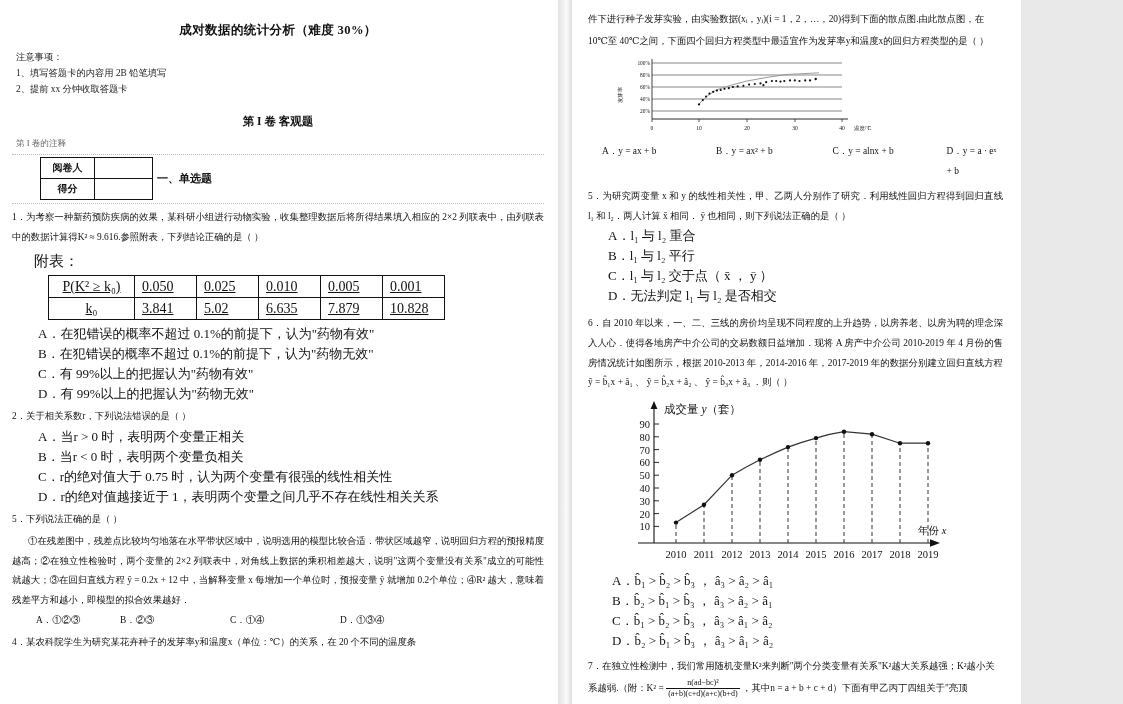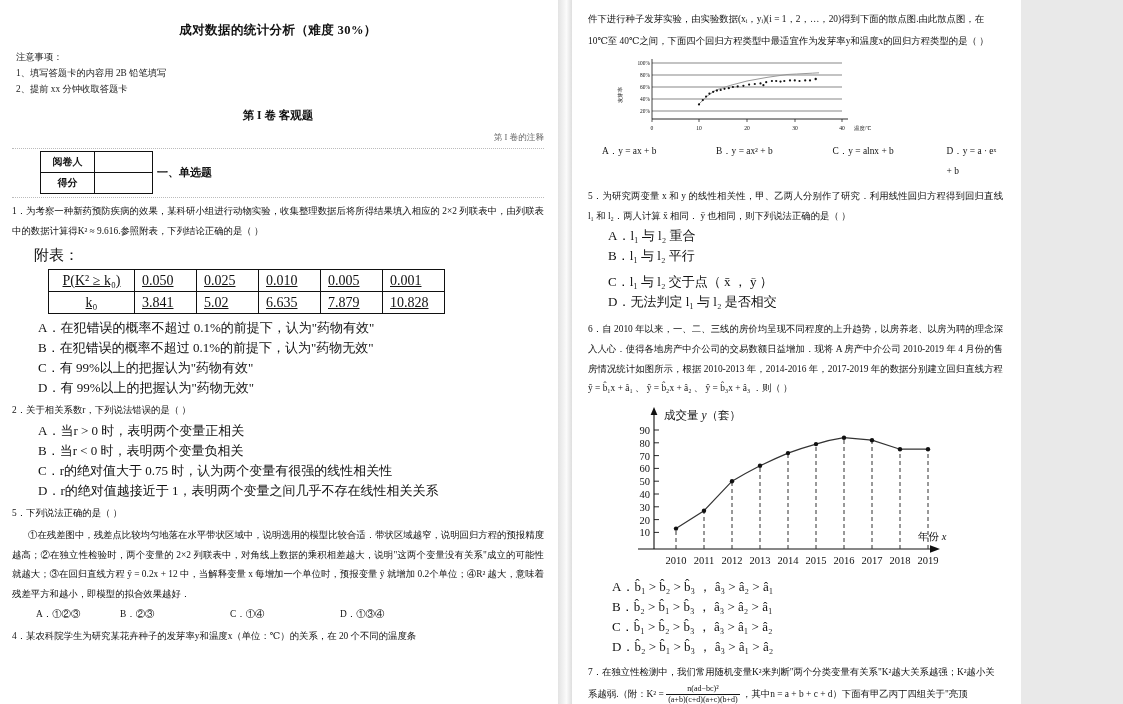--- a/index.html
+++ b/index.html
@@ -40,28 +40,27 @@
   .notice-line {
     font-size: 9.3px;
     line-height: 16px;
     color: #1a1a1a;
     margin-left: 4px;
   }
   .section-title {
     text-align: center;
     font-weight: bold;
     font-size: 11.5px;
-    margin: 11px 0 9px 0;
+    margin: 17px 0 9px 0;
     color: #111;
   }
   .vol-note {
     font-size: 8.6px;
     color: #666;
     margin: 0 0 4px 4px;
-    text-align: right;
   }
 
   
   .grader-wrap {
     display: flex;
     align-items: center;
     border-top: 1px dotted #bbb;
     border-bottom: 1px dotted #bbb;
     padding: 2px 0 3px 0;
     margin-bottom: 4px;
@@ -308,21 +307,21 @@
       <div class="opt-row" style="padding-left:14px;">
         <span style="width:130px">A．y = ax + b</span>
         <span style="width:133px">B．y = ax² + b</span>
         <span style="width:130px">C．y = alnx + b</span>
         <span>D．y = a · eˣ + b</span>
       </div>
 
       <div class="q-right" style="margin-top:6px;">5．为研究两变量 x 和 y 的线性相关性，甲、乙两人分别作了研究．利用线性回归方程得到回归直线 l₁ 和 l₂．两人计算 x̄ 相同． ȳ 也相同，则下列说法正确的是（      ）</div>
       <div class="opt" style="padding-left:20px;">A．l₁ 与 l₂ 重合</div>
       <div class="opt" style="padding-left:20px;">B．l₁ 与 l₂ 平行</div>
-      <div class="opt" style="padding-left:20px;margin-top:6px;">C．l₁ 与 l₂ 交于点（ x̄ ， ȳ ）</div>
+      <div class="opt" style="padding-left:20px;">C．l₁ 与 l₂ 交于点（ x̄ ， ȳ ）</div>
       <div class="opt" style="padding-left:20px;">D．无法判定 l₁ 与 l₂ 是否相交</div>
 
       <div class="q-right" style="margin-top:8px;">6．自 2010 年以来，一、二、三线的房价均呈现不同程度的上升趋势，以房养老、以房为聘的理念深入人心．使得各地房产中介公司的交易数额日益增加．现将 A 房产中介公司 2010-2019 年 4 月份的售房情况统计如图所示，根据 2010-2013 年，2014-2016 年，2017-2019 年的数据分别建立回归直线方程 ŷ = b̂₁x + â₁ 、 ŷ = b̂₂x + â₂ 、 ŷ = b̂₃x + â₃ ．则（      ）</div>
 
       <div class="chart-box2">
         <svg width="360" height="172" viewBox="0 0 360 172">
 
           <line x1="52" y1="148" x2="52" y2="12" stroke="#111" stroke-width="1.1"></line>
           <polygon points="52,6 48.6,14 55.4,14" fill="#111"></polygon>
 

